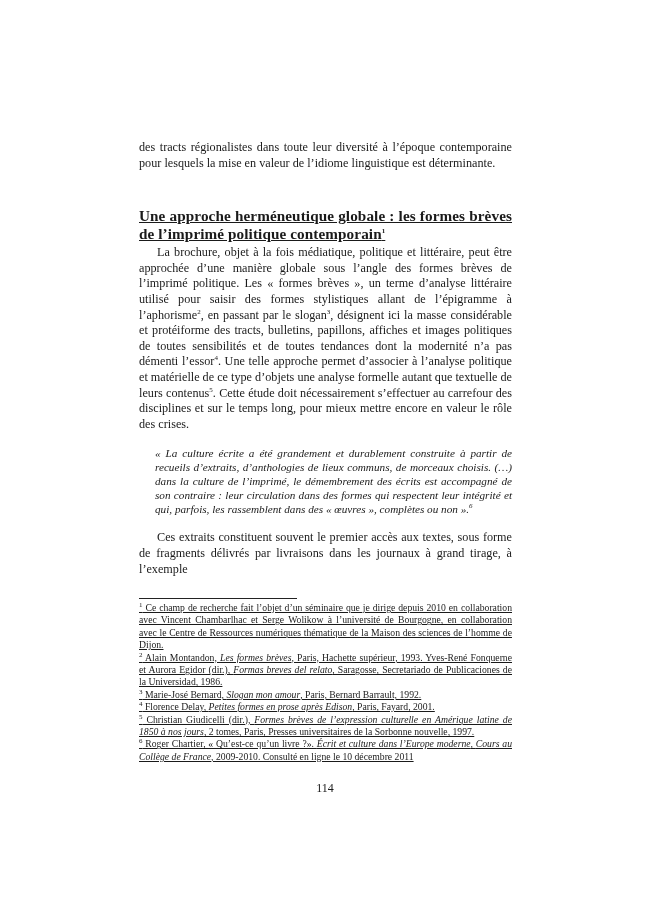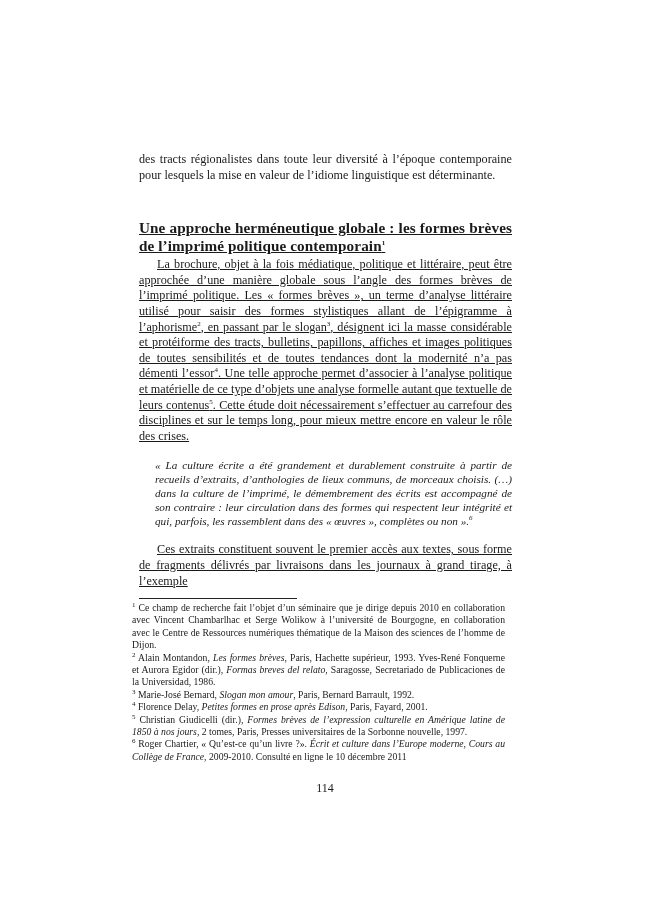--- a/index.html
+++ b/index.html
@@ -1,28 +1,28 @@
 <!DOCTYPE html>
 <html><head>
 <meta charset="utf-8">
 <style>
   html, body { margin: 0; padding: 0; background: #ffffff; }
   body { width: 650px; height: 920px; position: relative; overflow: hidden;
          font-family: "Liberation Serif", "DejaVu Serif", serif; color: #1a1a1a; }
-  .page { position: absolute; left: 139px; top: 152px; width: 373px; }
+  .page { position: absolute; left: 139px; top: 140px; width: 373px; }
   .p { font-size: 12.2px; line-height: 15.6px; text-align: justify; margin: 0; }
-  .indent { text-indent: 18px; text-decoration: underline; }
+  .indent { text-indent: 18px; }
   .heading { font-weight: bold; font-size: 15.2px; line-height: 18px; text-align: justify;
              margin: 36px 0 2px 0; letter-spacing: 0.1px; text-decoration: underline; }
   .quote { font-style: italic; font-size: 11.2px; line-height: 14px; text-align: justify;
            margin: 14px 0 14px 16px; }
   sup { font-size: 7px; line-height: 0; vertical-align: super; }
   .body2 { margin-top: 2px; }
   .rule { position: absolute; left: 139px; top: 598px; width: 158px; height: 1px; background: #222; }
-  .footnotes { position: absolute; left: 132px; top: 602px; width: 373px; font-size: 9.7px; line-height: 12.4px; }
+  .footnotes { position: absolute; left: 139px; top: 602px; width: 373px; font-size: 9.7px; line-height: 12.4px; text-decoration: underline; }
   .fn { margin: 0; text-align: justify; }
   .fn i, .quote i { font-style: italic; }
   .pagenum { position: absolute; left: 0; width: 650px; top: 781px; text-align: center; font-size: 12px; }
 </style>
 </head>
 <body>
 
 <div class="page">
   <p class="p">des tracts régionalistes dans toute leur diversité à l’époque contemporaine pour lesquels la mise en valeur de l’idiome linguistique est déterminante.</p>
 

